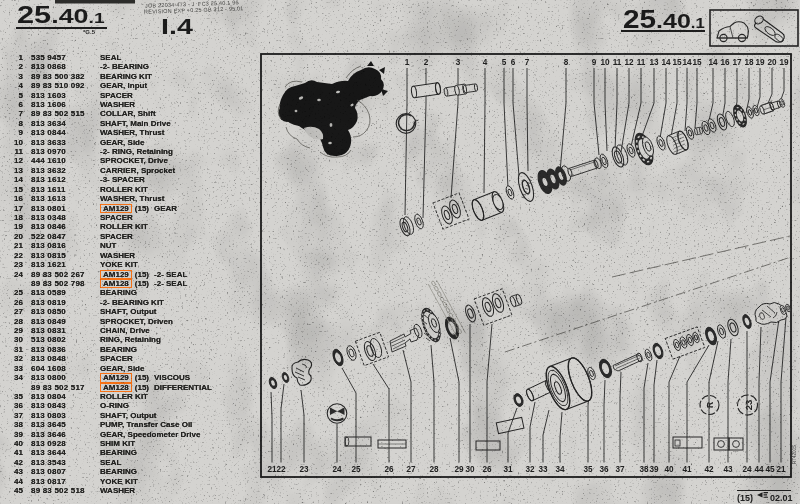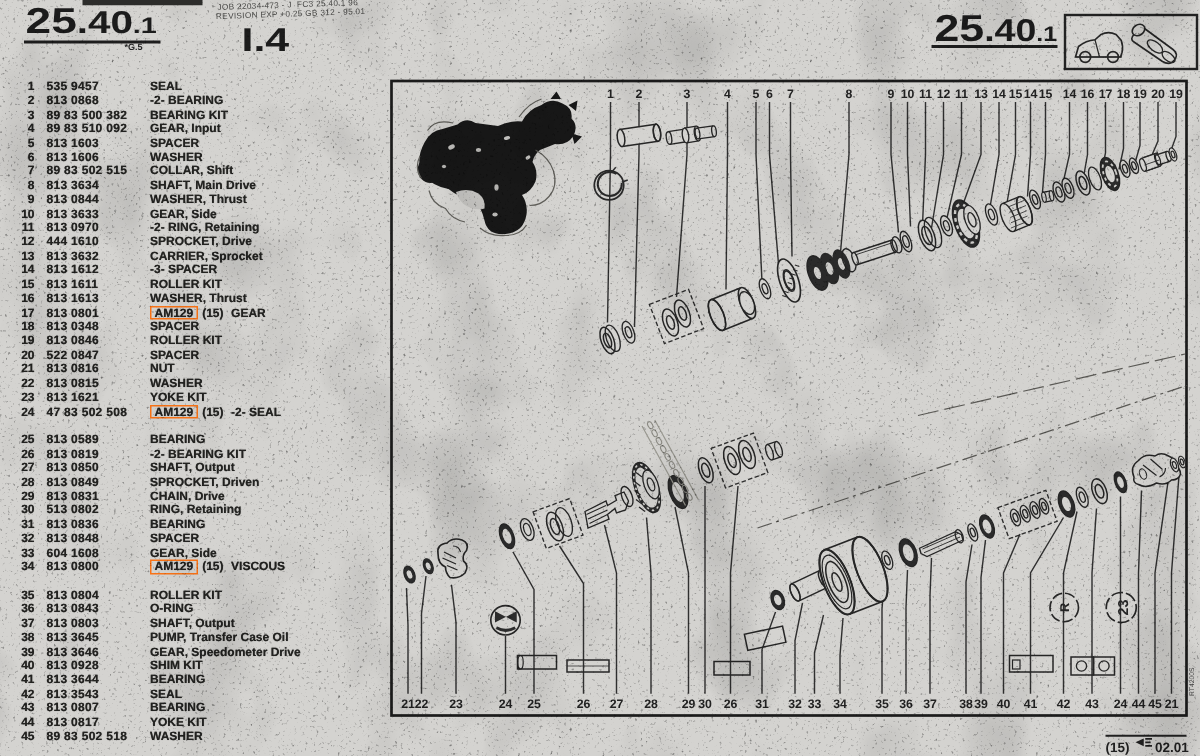--- a/index.html
+++ b/index.html
@@ -43,31 +43,33 @@
 <div class="row" style="top:175.3px"><span class="rn">14</span><span class="rp">813 1612</span><span class="rd">-3- SPACER</span></div>
 <div class="row" style="top:184.7px"><span class="rn">15</span><span class="rp">813 1611</span><span class="rd">ROLLER KIT</span></div>
 <div class="row" style="top:194.1px"><span class="rn">16</span><span class="rp">813 1613</span><span class="rd">WASHER, Thrust</span></div>
 <div class="row" style="top:203.5px"><span class="rn">17</span><span class="rp">813 0801</span><span class="rd"><span class="ambox">AM129</span><span style="margin-left:3px">(15)</span><span style="margin-left:5px">GEAR</span></span></div>
 <div class="row" style="top:212.9px"><span class="rn">18</span><span class="rp">813 0348</span><span class="rd">SPACER</span></div>
 <div class="row" style="top:222.4px"><span class="rn">19</span><span class="rp">813 0846</span><span class="rd">ROLLER KIT</span></div>
 <div class="row" style="top:231.8px"><span class="rn">20</span><span class="rp">522 0847</span><span class="rd">SPACER</span></div>
 <div class="row" style="top:241.2px"><span class="rn">21</span><span class="rp">813 0816</span><span class="rd">NUT</span></div>
 <div class="row" style="top:250.6px"><span class="rn">22</span><span class="rp">813 0815</span><span class="rd">WASHER</span></div>
 <div class="row" style="top:260.0px"><span class="rn">23</span><span class="rp">813 1621</span><span class="rd">YOKE KIT</span></div>
-<div class="row" style="top:269.5px"><span class="rn">24</span><span class="rp">47 83 502 508</span><span class="rd"><span class="ambox">AM129</span><span style="margin-left:3px">(15)</span><span style="margin-left:5px">-2- SEAL</span></span></div>
+<div class="row" style="top:269.5px"><span class="rn">24</span><span class="rp">89 83 502 267</span><span class="rd"><span class="ambox">AM129</span><span style="margin-left:3px">(15)</span><span style="margin-left:5px">-2- SEAL</span></span></div>
+<div class="row" style="top:278.9px"><span class="rn"></span><span class="rp">89 83 502 798</span><span class="rd"><span class="ambox">AM128</span><span style="margin-left:3px">(15)</span><span style="margin-left:5px">-2- SEAL</span></span></div>
 <div class="row" style="top:288.3px"><span class="rn">25</span><span class="rp">813 0589</span><span class="rd">BEARING</span></div>
 <div class="row" style="top:297.7px"><span class="rn">26</span><span class="rp">813 0819</span><span class="rd">-2- BEARING KIT</span></div>
 <div class="row" style="top:307.1px"><span class="rn">27</span><span class="rp">813 0850</span><span class="rd">SHAFT, Output</span></div>
 <div class="row" style="top:316.6px"><span class="rn">28</span><span class="rp">813 0849</span><span class="rd">SPROCKET, Driven</span></div>
 <div class="row" style="top:326.0px"><span class="rn">29</span><span class="rp">813 0831</span><span class="rd">CHAIN, Drive</span></div>
 <div class="row" style="top:335.4px"><span class="rn">30</span><span class="rp">513 0802</span><span class="rd">RING, Retaining</span></div>
 <div class="row" style="top:344.8px"><span class="rn">31</span><span class="rp">813 0836</span><span class="rd">BEARING</span></div>
 <div class="row" style="top:354.2px"><span class="rn">32</span><span class="rp">813 0848</span><span class="rd">SPACER</span></div>
 <div class="row" style="top:363.7px"><span class="rn">33</span><span class="rp">604 1608</span><span class="rd">GEAR, Side</span></div>
 <div class="row" style="top:373.1px"><span class="rn">34</span><span class="rp">813 0800</span><span class="rd"><span class="ambox">AM129</span><span style="margin-left:3px">(15)</span><span style="margin-left:5px">VISCOUS</span></span></div>
+<div class="row" style="top:382.5px"><span class="rn"></span><span class="rp">89 83 502 517</span><span class="rd"><span class="ambox">AM128</span><span style="margin-left:3px">(15)</span><span style="margin-left:5px">DIFFERENTIAL</span></span></div>
 <div class="row" style="top:391.9px"><span class="rn">35</span><span class="rp">813 0804</span><span class="rd">ROLLER KIT</span></div>
 <div class="row" style="top:401.3px"><span class="rn">36</span><span class="rp">813 0843</span><span class="rd">O-RING</span></div>
 <div class="row" style="top:410.8px"><span class="rn">37</span><span class="rp">813 0803</span><span class="rd">SHAFT, Output</span></div>
 <div class="row" style="top:420.2px"><span class="rn">38</span><span class="rp">813 3645</span><span class="rd">PUMP, Transfer Case Oil</span></div>
 <div class="row" style="top:429.6px"><span class="rn">39</span><span class="rp">813 3646</span><span class="rd">GEAR, Speedometer Drive</span></div>
 <div class="row" style="top:439.0px"><span class="rn">40</span><span class="rp">813 0928</span><span class="rd">SHIM KIT</span></div>
 <div class="row" style="top:448.4px"><span class="rn">41</span><span class="rp">813 3644</span><span class="rd">BEARING</span></div>
 <div class="row" style="top:457.9px"><span class="rn">42</span><span class="rp">813 3543</span><span class="rd">SEAL</span></div>
 <div class="row" style="top:467.3px"><span class="rn">43</span><span class="rp">813 0807</span><span class="rd">BEARING</span></div>
 <div class="row" style="top:476.7px"><span class="rn">44</span><span class="rp">813 0817</span><span class="rd">YOKE KIT</span></div>

